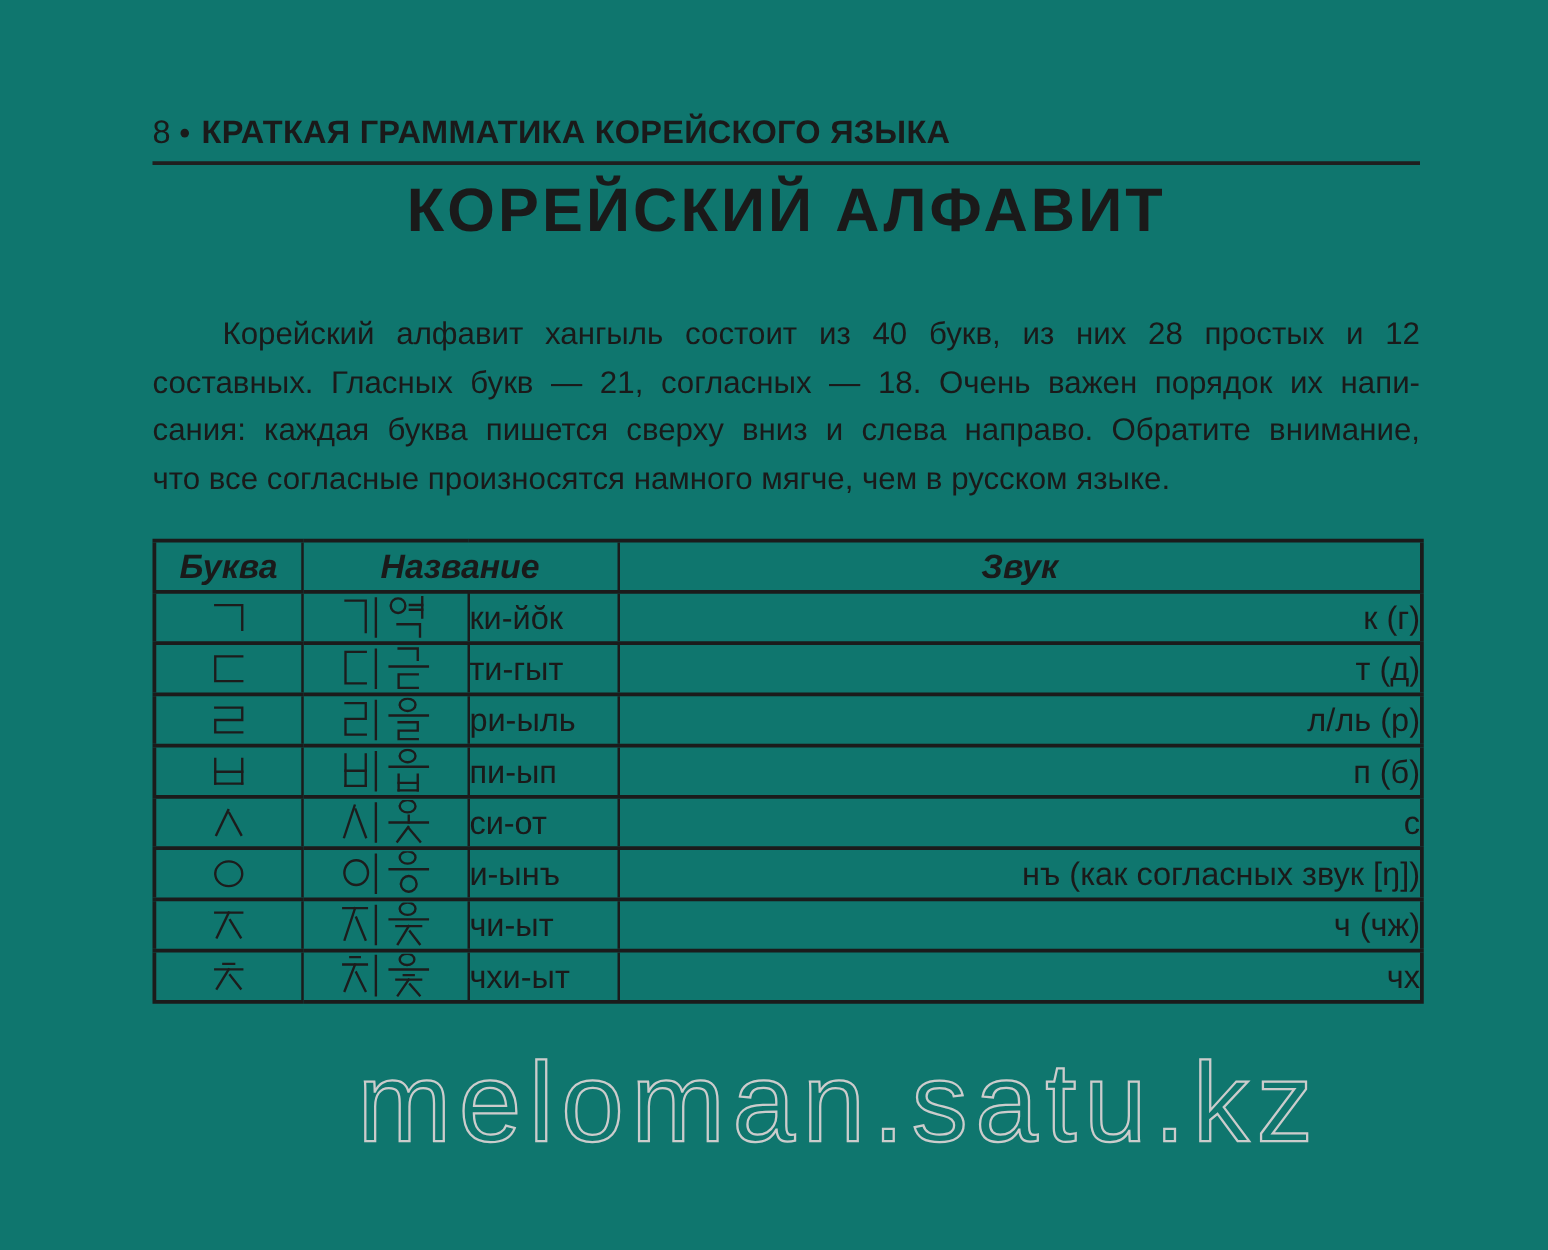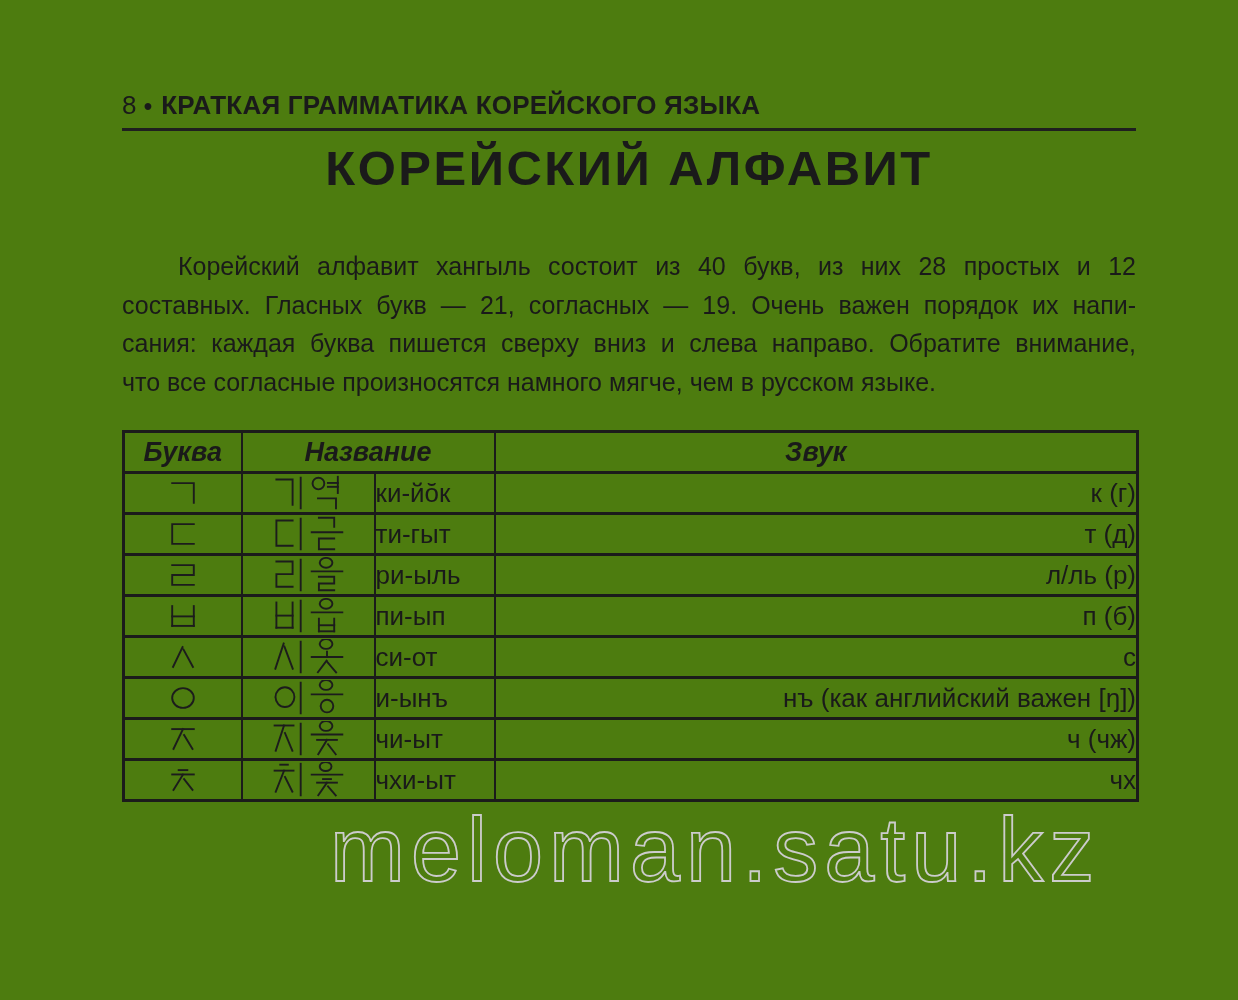--- a/index.html
+++ b/index.html
@@ -1,20 +1,20 @@
 <!DOCTYPE html>
 <html><head>
 <meta charset="utf-8">
 <style>
   * { margin:0; padding:0; box-sizing:border-box; }
   html,body { background:#ffffff; }
   .page {
     position:relative;
     width:1238px; height:1000px;
-    background:#4d7c0f;
+    background:#0f766e;
     color:#1a1a1a;
     font-family:"Liberation Sans","DejaVu Sans",sans-serif;
     overflow:hidden;
   }
   .content { margin-left:122px; width:1014px; }
 
   
   .running-head {
     padding-top:90px;
     font-size:26px; line-height:30px;
@@ -63,47 +63,46 @@
   td.c-letter { text-align:center; }
   td.c-krname { text-align:center; }
   td.c-runame { text-align:left; padding-left:13px; }
   td.c-sound  { text-align:right; padding-left:14px; }
   .hangul { display:inline-flex; align-items:center; gap:2px; vertical-align:middle; }
   .hangul svg { display:block; }
 
   
   .watermark {
     position:absolute;
-    left:286px; top:805px;
+    left:286px; top:838px;
     font-size:90px; line-height:1;
     letter-spacing:6px;
     color:rgba(255,255,255,0);
     -webkit-text-stroke:1.8px #cccccc;
     pointer-events:none;
     z-index:5;
     white-space:nowrap;
-    margin-left:44px;
   }
 </style>
 </head>
 <body>
 
 <div class="page">
   <div class="content">
 
     <div class="running-head">
       <span class="pagenum">8</span><span class="bullet">•</span><span class="rtitle">КРАТКАЯ ГРАММАТИКА КОРЕЙСКОГО ЯЗЫКА</span>
     </div>
     <div class="head-rule"></div>
 
     <div class="chapter-title">КОРЕЙСКИЙ АЛФАВИТ</div>
 
     <div class="intro">
       <div class="para-line first">Корейский алфавит хангыль состоит из 40 букв, из них 28 простых и 12</div>
-      <div class="para-line">составных. Гласных букв — 21, согласных — 19. Очень важен порядок их напи-</div>
+      <div class="para-line">составных. Гласных букв — 21, согласных — 18. Очень важен порядок их напи-</div>
       <div class="para-line">сания: каждая буква пишется сверху вниз и слева направо. Обратите внимание,</div>
       <div class="para-line last">что все согласные произносятся намного мягче, чем в русском языке.</div>
     </div>
 
     <table class="alphabet">
       <colgroup>
         <col style="width:118px">
           <col style="width:133px">
           <col style="width:120px">
           <col style="width:643px">
@@ -249,21 +248,21 @@
                   <path d="M5,19 a10.5,11 0 1,0 21,0 a10.5,11 0 1,0 -21,0" fill="none" stroke="#1c1c1c" stroke-width="2.1" stroke-linecap="square"></path>
                   <path d="M33,3 v34" fill="none" stroke="#1c1c1c" stroke-width="2.1" stroke-linecap="square"></path>
                 </svg>
                 <svg viewBox="0 0 40 40" width="36" height="36">
                   <path d="M12,5.5 a7,5.5 0 1,0 14,0 a7,5.5 0 1,0 -14,0" fill="none" stroke="#1c1c1c" stroke-width="2.1" stroke-linecap="square"></path>
                   <path d="M3,16 h34" fill="none" stroke="#1c1c1c" stroke-width="2.1" stroke-linecap="square"></path>
                   <path d="M13,29 a7,7 0 1,0 14,0 a7,7 0 1,0 -14,0" fill="none" stroke="#1c1c1c" stroke-width="2.1" stroke-linecap="square"></path>
                 </svg>
               </span></td>
     <td class="c-runame">и-ынъ</td>
-    <td class="c-sound">нъ (как английский важен [ŋ])</td>
+    <td class="c-sound">нъ (как согласных звук [ŋ])</td>
   </tr>
 
   <tr>
     <td class="c-letter"><span class="hangul">
                 <svg viewBox="0 0 40 40" width="36" height="36">
                   <path d="M8,9 h24" fill="none" stroke="#1c1c1c" stroke-width="2.1" stroke-linecap="square"></path>
                   <path d="M20,9 L9.44,31" fill="none" stroke="#1c1c1c" stroke-width="2.1" stroke-linecap="square"></path>
                   <path d="M21.200000000000003,15.6 L30.56,31" fill="none" stroke="#1c1c1c" stroke-width="2.1" stroke-linecap="square"></path>
                 </svg>
               </span></td>

